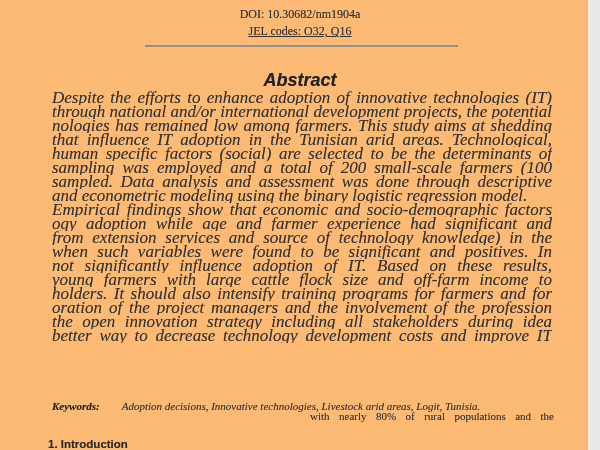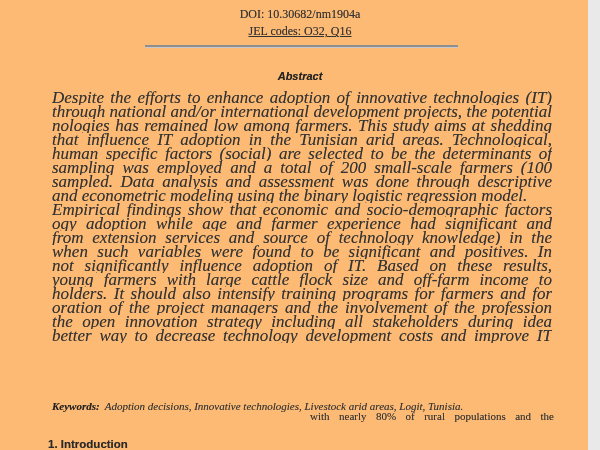--- a/index.html
+++ b/index.html
@@ -32,21 +32,21 @@
     background: #8f8f8f;
     border-bottom: 1px solid #c9c9c9;
   }
   .abstract-heading {
     position: absolute;
     left: 0; top: 70px; width: 600px;
     text-align: center;
     font-family: "Liberation Sans", sans-serif;
     font-weight: bold;
     font-style: italic;
-    font-size: 11px;
+    font-size: 18px;
     color: #222;
     text-shadow: 0 0 0.6px rgba(30,30,30,0.55);
   }
   .abstract {
     position: absolute;
     left: 52px; top: 91px;
     width: 500px;
     font-style: italic;
     font-size: 17px;
     line-height: 14px;
@@ -67,21 +67,21 @@
     position: absolute;
     left: 52px; top: 400px;
     width: 500px;
     font-style: italic;
     font-size: 11px;
     color: #333;
     text-shadow: 0 0 0.6px rgba(50,50,50,0.45);
   }
   .kw-label {
     font-weight: bold;
-    margin-right: 5px;
+    margin-right: 22px;
     color: #222;
   }
   .col-left {
     position: absolute;
     left: 48px; top: 438px;
     width: 245px;
   }
   .section-heading {
     font-family: "Liberation Sans", sans-serif;
     font-weight: bold;

